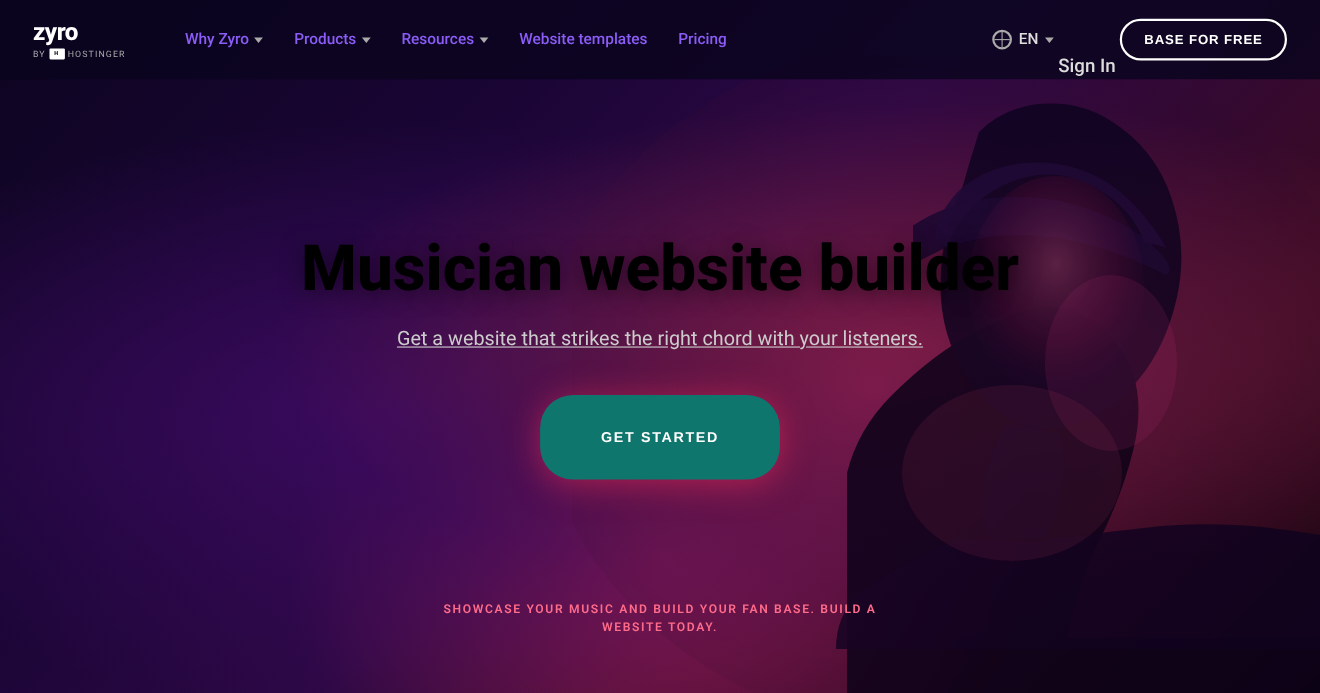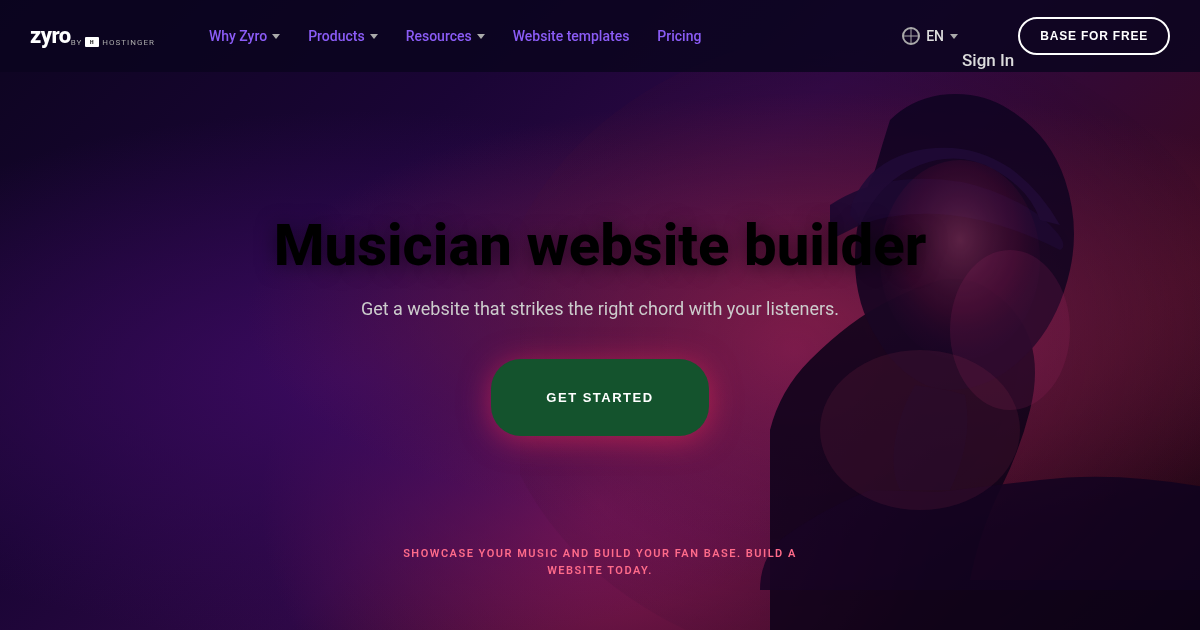--- a/index.html
+++ b/index.html
@@ -20,21 +20,21 @@
       height: 72px;
       display: flex;
       align-items: center;
       padding: 0 30px;
       z-index: 10;
       background: rgba(10, 5, 30, 0.85);
     }
 
     .logo-area {
       display: flex;
-      flex-direction: row;
+      flex-direction: column;
       margin-right: 40px;
       flex-shrink: 0;
     }
 
     .logo-text {
       font-size: 22px;
       font-weight: 800;
       color: #fff;
       letter-spacing: -0.5px;
       line-height: 1;
@@ -196,24 +196,25 @@
       line-height: 1.1;
       margin-bottom: 20px;
       text-shadow: 0 2px 20px rgba(0,0,0,0.5);
     }
 
     .hero-subtitle {
       font-size: 18px;
       color: #ccc;
       margin-bottom: 40px;
       font-weight: 400;
+      text-decoration: underline;
     }
 
     .get-started-btn {
-      background: #14532d;
+      background: #0f766e;
       color: #fff;
       border: none;
       border-radius: 30px;
       font-size: 13px;
       font-weight: 700;
       letter-spacing: 1.5px;
       padding: 31px 55px;
       cursor: pointer;
       text-transform: uppercase;
       box-shadow: 0 4px 30px rgba(255, 45, 90, 0.5);

